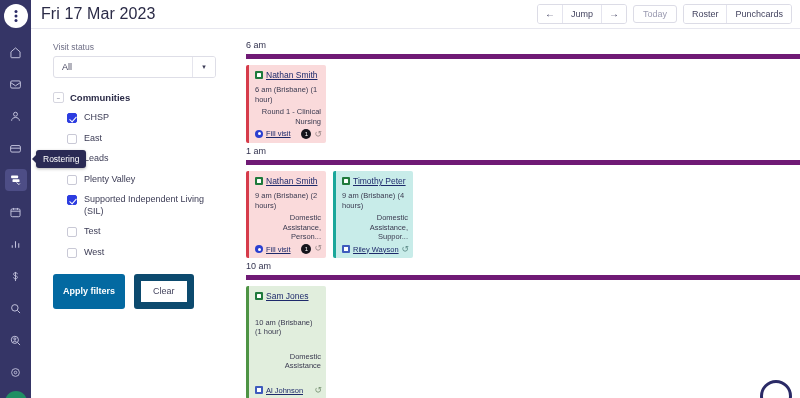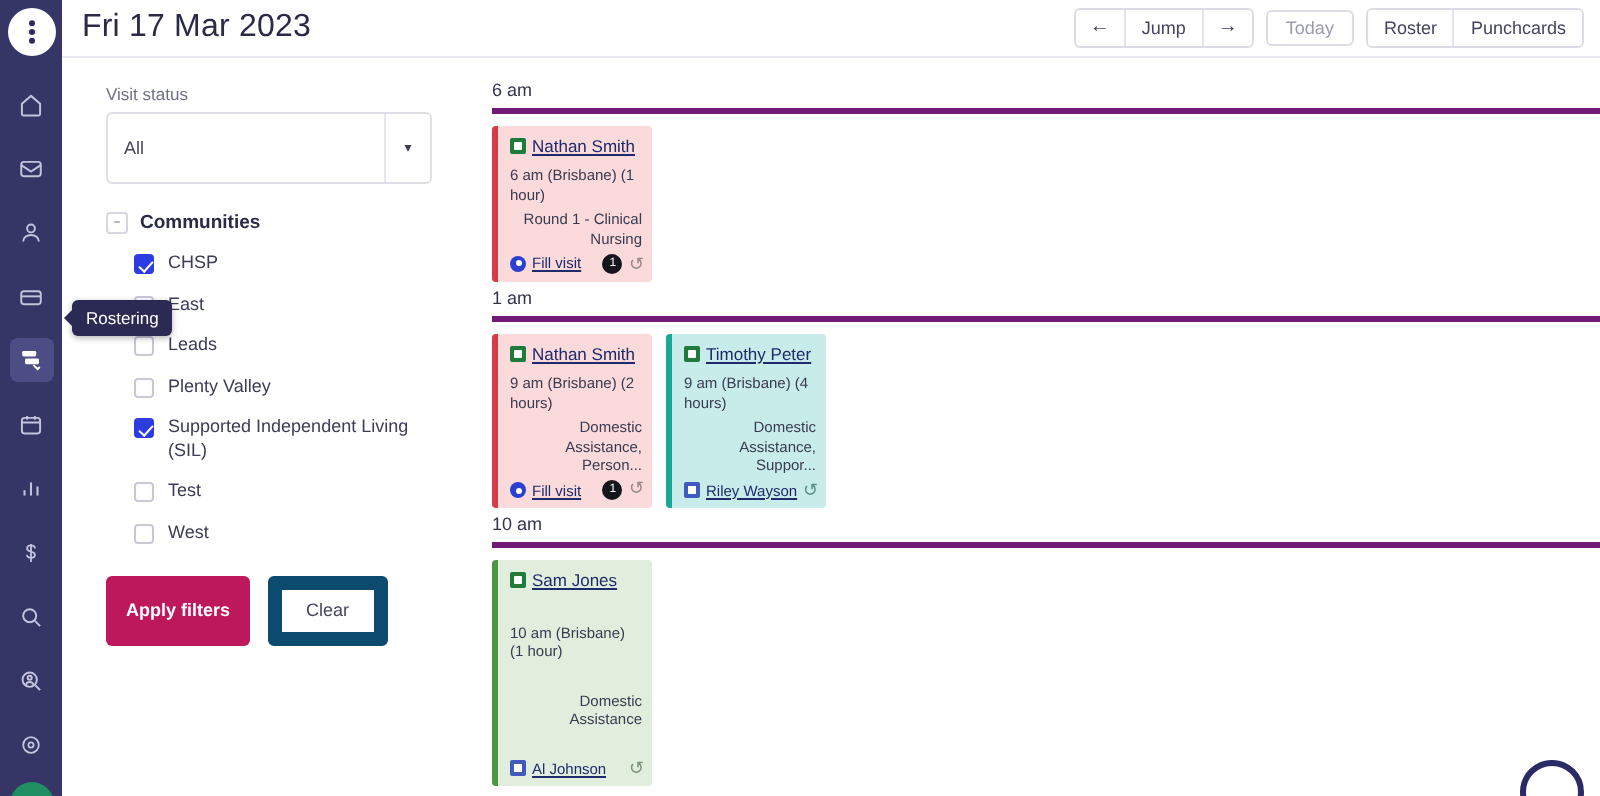--- a/index.html
+++ b/index.html
@@ -136,21 +136,21 @@
     position: relative;
   }
   .field-label {
     font-size: 8.5px;
     color: #6f6f86;
     margin-bottom: 4px;
   }
   .select-row {
     display: flex;
     width: 163px;
-    height: 36px;
+    height: 22px;
     border: 1px solid #dedee7;
     border-radius: 3px;
     overflow: hidden;
     margin-bottom: 14px;
     background: #fff;
   }
   .select-value {
     flex: 1 1 auto;
     font-size: 9px;
     color: #45455f;
@@ -209,21 +209,21 @@
     border-width: 0 1.5px 1.5px 0;
     transform: rotate(42deg);
   }
   .check-label { font-size: 9px; color: #3c3c55; line-height: 11.5px; max-width: 140px; }
 
   .filters-actions {
     display: flex; gap: 9px;
     margin-top: 16px;
   }
   .btn-primary {
-    background: #be185d;
+    background: #0369a1;
     color: #fff;
     font-size: 9px; font-weight: bold;
     border: none; border-radius: 3px;
     padding: 6px 10px;
     cursor: pointer;
     font-family: inherit;
     line-height: 1;
   }
   .btn-ghost {
     background: #fff;
@@ -243,21 +243,21 @@
     padding: 8px 0 0 0;
     overflow: hidden;
   }
   .slot { padding-left: 6px; }
   .slot-label {
     font-size: 9px;
     color: #33334f;
     padding: 3px 0 4px 0;
   }
   .slot-line {
-    border-top: 3px solid #701a75;
+    border-top: 5px solid #701a75;
     padding-top: 6px;
     display: flex; gap: 7px;
     min-height: 84px;
   }
 
   .card {
     width: 80px;
     border-radius: 2px;
     padding: 5px 5px 4px 6px;
     position: relative;

